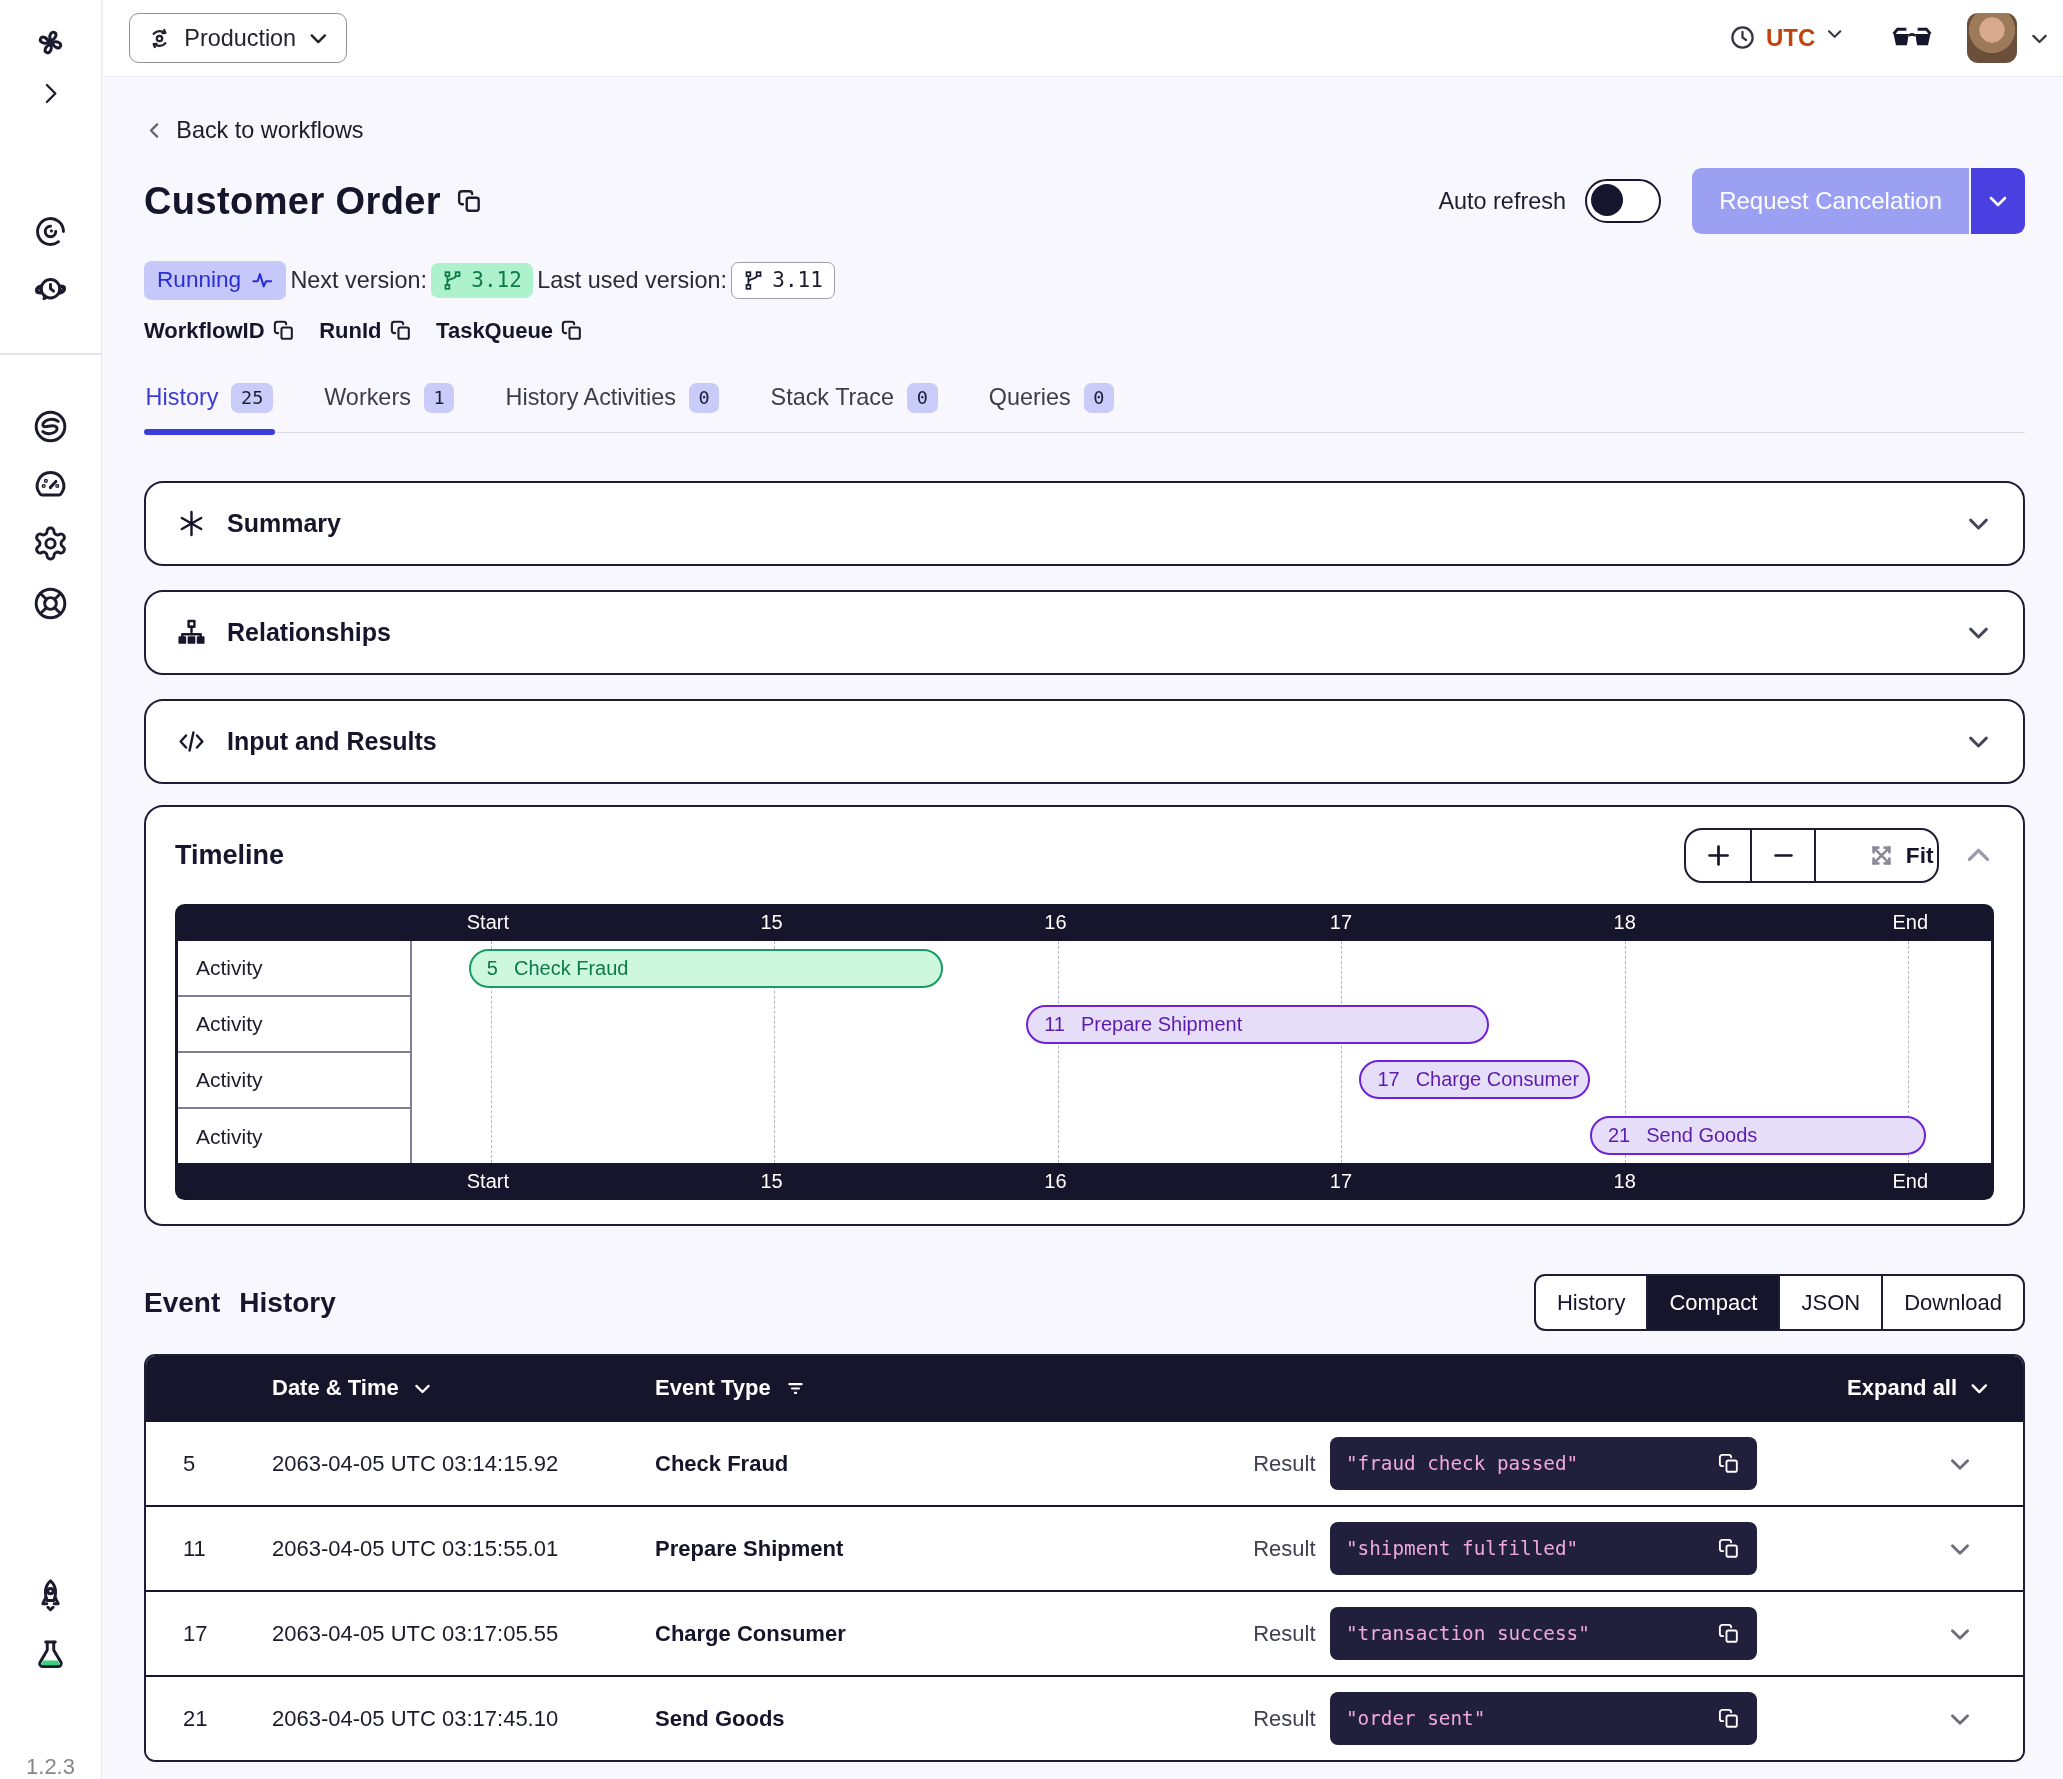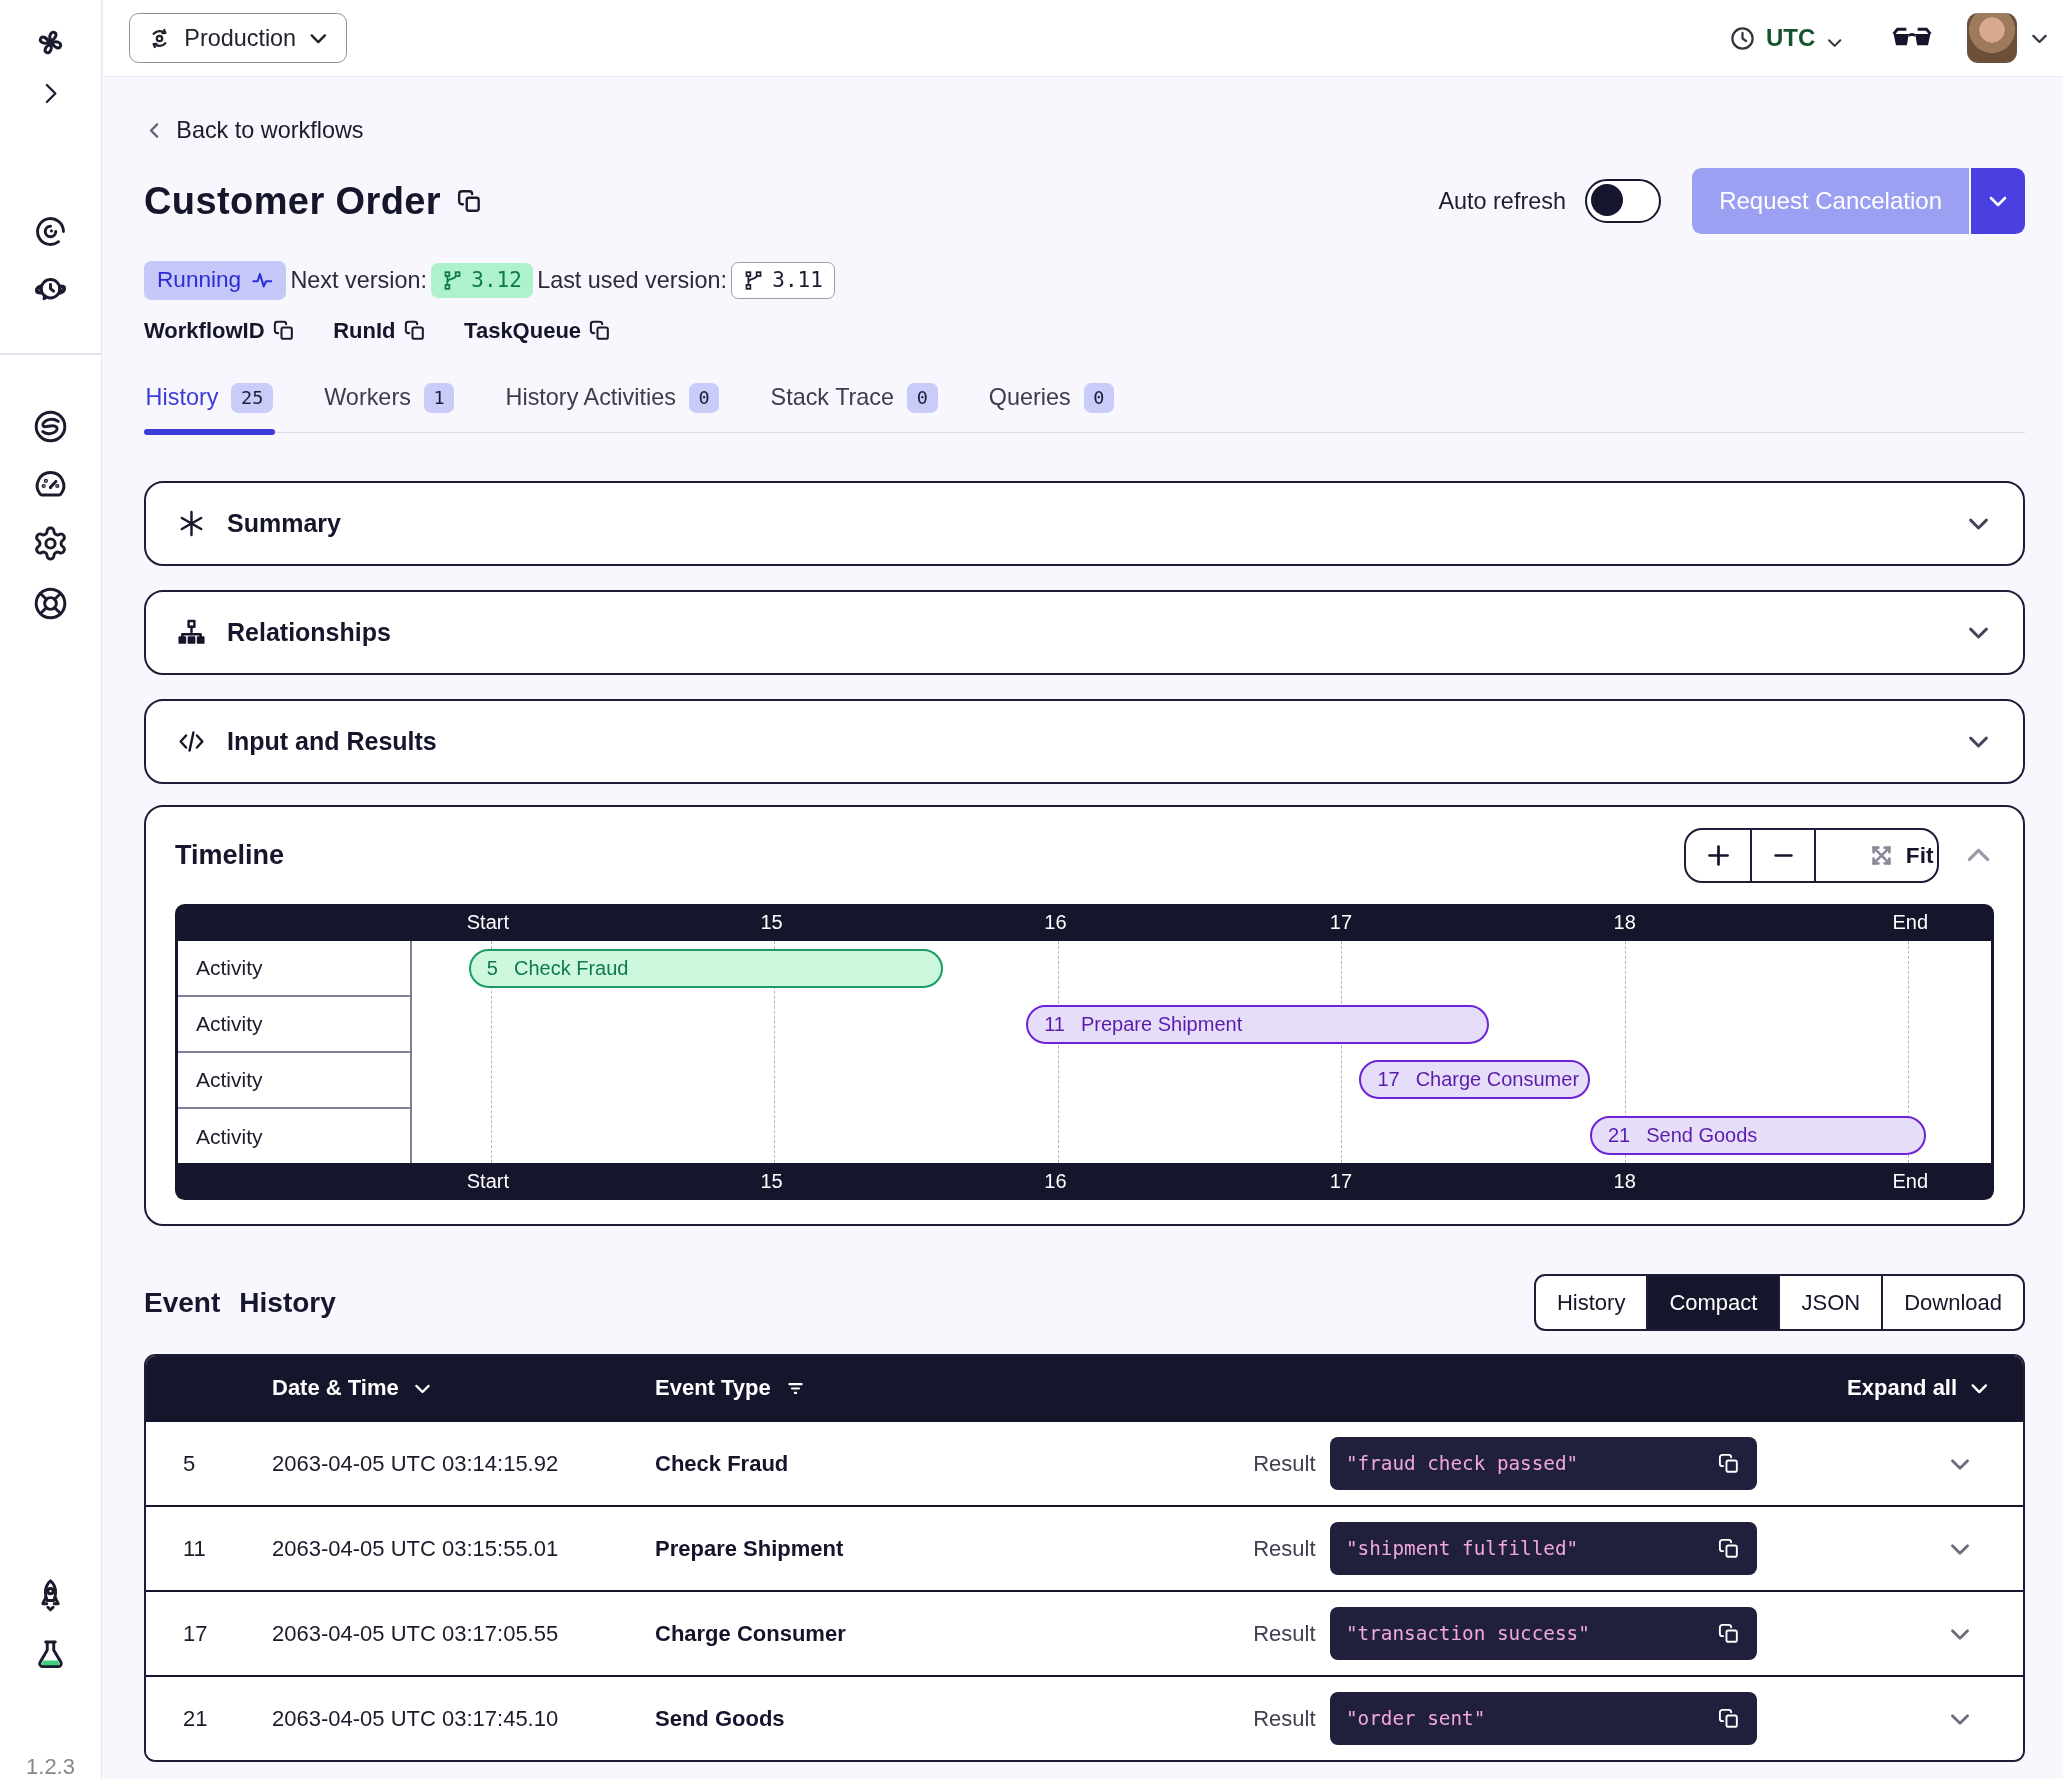--- a/index.html
+++ b/index.html
@@ -23,21 +23,21 @@
 
   
   .topbar {
     position:absolute; left:104px; top:0; right:0; height:77px; background:#fff;
     border-bottom:1.6px solid #ececf4; display:flex; align-items:center; padding:0 14.5px 0 25px; z-index:4;
   }
   .ns-btn { display:flex; align-items:center; gap:11.3px; height:50px; padding:0 16px;
     border:1.6px solid #8f8f9e; border-radius:9.7px; background:#fff; font-size:23.4px; color:#23232f; cursor:pointer; }
   .ns-btn svg, .mini-icon svg { stroke:#23232f; fill:none; stroke-width:2; stroke-linecap:round; stroke-linejoin:round; }
   .topbar-right { margin-left:auto; display:flex; align-items:center; }
-  .tz { display:flex; align-items:flex-end; gap:9.7px; font-size:24px; font-weight:600; color:#14532d; cursor:pointer; }
+  .tz { display:flex; align-items:flex-start; gap:9.7px; font-size:24px; font-weight:600; color:#c2410c; cursor:pointer; }
   .glasses { margin-left:47px; cursor:pointer; }
   .avatar { margin-left:34px; width:50px; height:50px; border-radius:11.3px; cursor:pointer;
     background: radial-gradient(circle at 50% 34%, #d8a98d 0 30%, #9c7a5a 31% 55%, #6b4f3a 56% 100%); }
   .avatar-caret { margin-left:11.3px; color:#3a3a46; cursor:pointer; }
 
   
   .main { position:absolute; left:104px; top:78px; right:0; bottom:0; padding:0 39px 0 40px; }
 
   .back-link { display:flex; align-items:center; gap:11.3px; margin-top:39px; font-size:23.4px; color:#1b1b2b; cursor:pointer; width:fit-content; }
   .back-link .chev { color:#63636f; }
@@ -58,21 +58,21 @@
     font-size:22.6px; font-weight:500; padding:6.4px 13px; border-radius:7.3px; }
   .meta-label { font-size:23.4px; color:#2a2a38; }
   .badge-ver { display:flex; align-items:center; gap:8px; font-family:"DejaVu Sans Mono",monospace;
     font-size:21px; padding:5.6px 11.3px; border-radius:7.3px; }
   .badge-ver.green { background:#aef2cd; color:#0d7a4b; }
   .badge-ver.green svg { stroke:#0d7a4b; }
   .badge-ver.outline { background:#fff; color:#1c1c30; border:1.6px solid #9d9daa; }
   .badge-ver.outline svg { stroke:#1c1c30; }
   .badge-ver svg { fill:none; stroke-width:2; }
 
-  .ids-row { display:flex; align-items:center; gap:38px; margin-top:18px; }
+  .ids-row { display:flex; align-items:center; gap:24px; margin-top:18px; }
   .id-item { display:flex; align-items:center; gap:8px; font-size:22px; font-weight:600; color:#15152b; cursor:pointer; }
 
   .tabs-row { display:flex; gap:48px; margin-top:34px; border-bottom:1.6px solid #dcdce8; }
   .tab { display:flex; align-items:center; gap:13px; font-size:23.4px; color:#3c3c4c; padding:4.8px 1.6px 19.3px; position:relative; cursor:pointer; }
   .tab.active { color:#3b3cd9; }
   .tab.active::after { content:""; position:absolute; left:0; right:0; bottom:-2.4px; height:5.6px; border-radius:3.2px; background:#3b3cd9; }
   .tab-badge { background:#c9ccf8; color:#1d1d38; font-family:"DejaVu Sans Mono",monospace; font-size:18.5px; padding:4.8px 9.7px; border-radius:7.3px; }
 
   .card { background:#fff; border:2.4px solid #1d1d38; border-radius:19px; }
   .section-card { height:85px; display:flex; align-items:center; padding:0 31px; gap:21px; cursor:pointer; }

